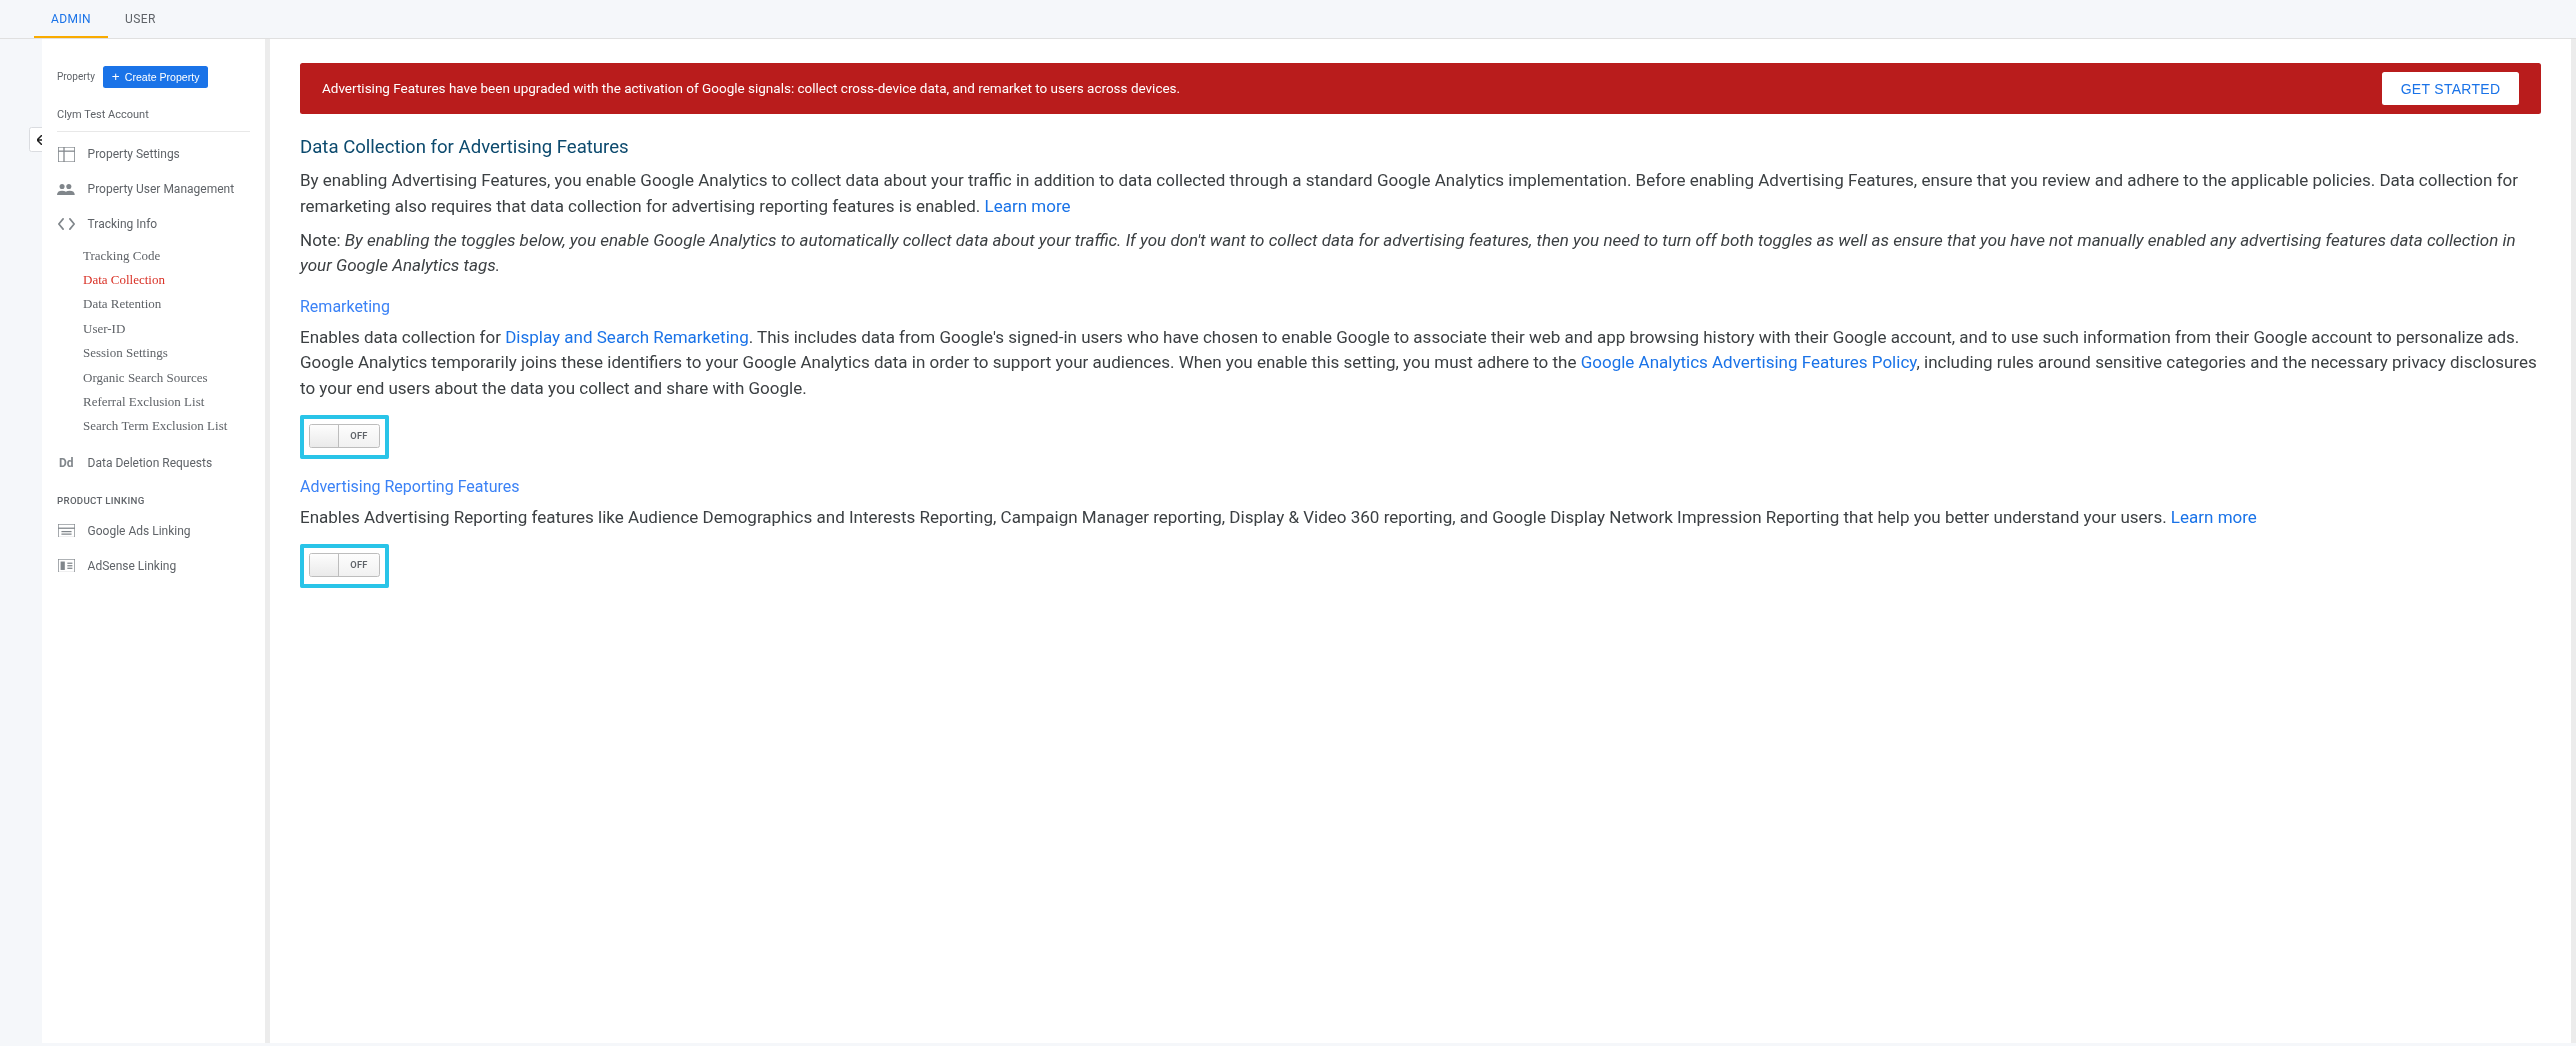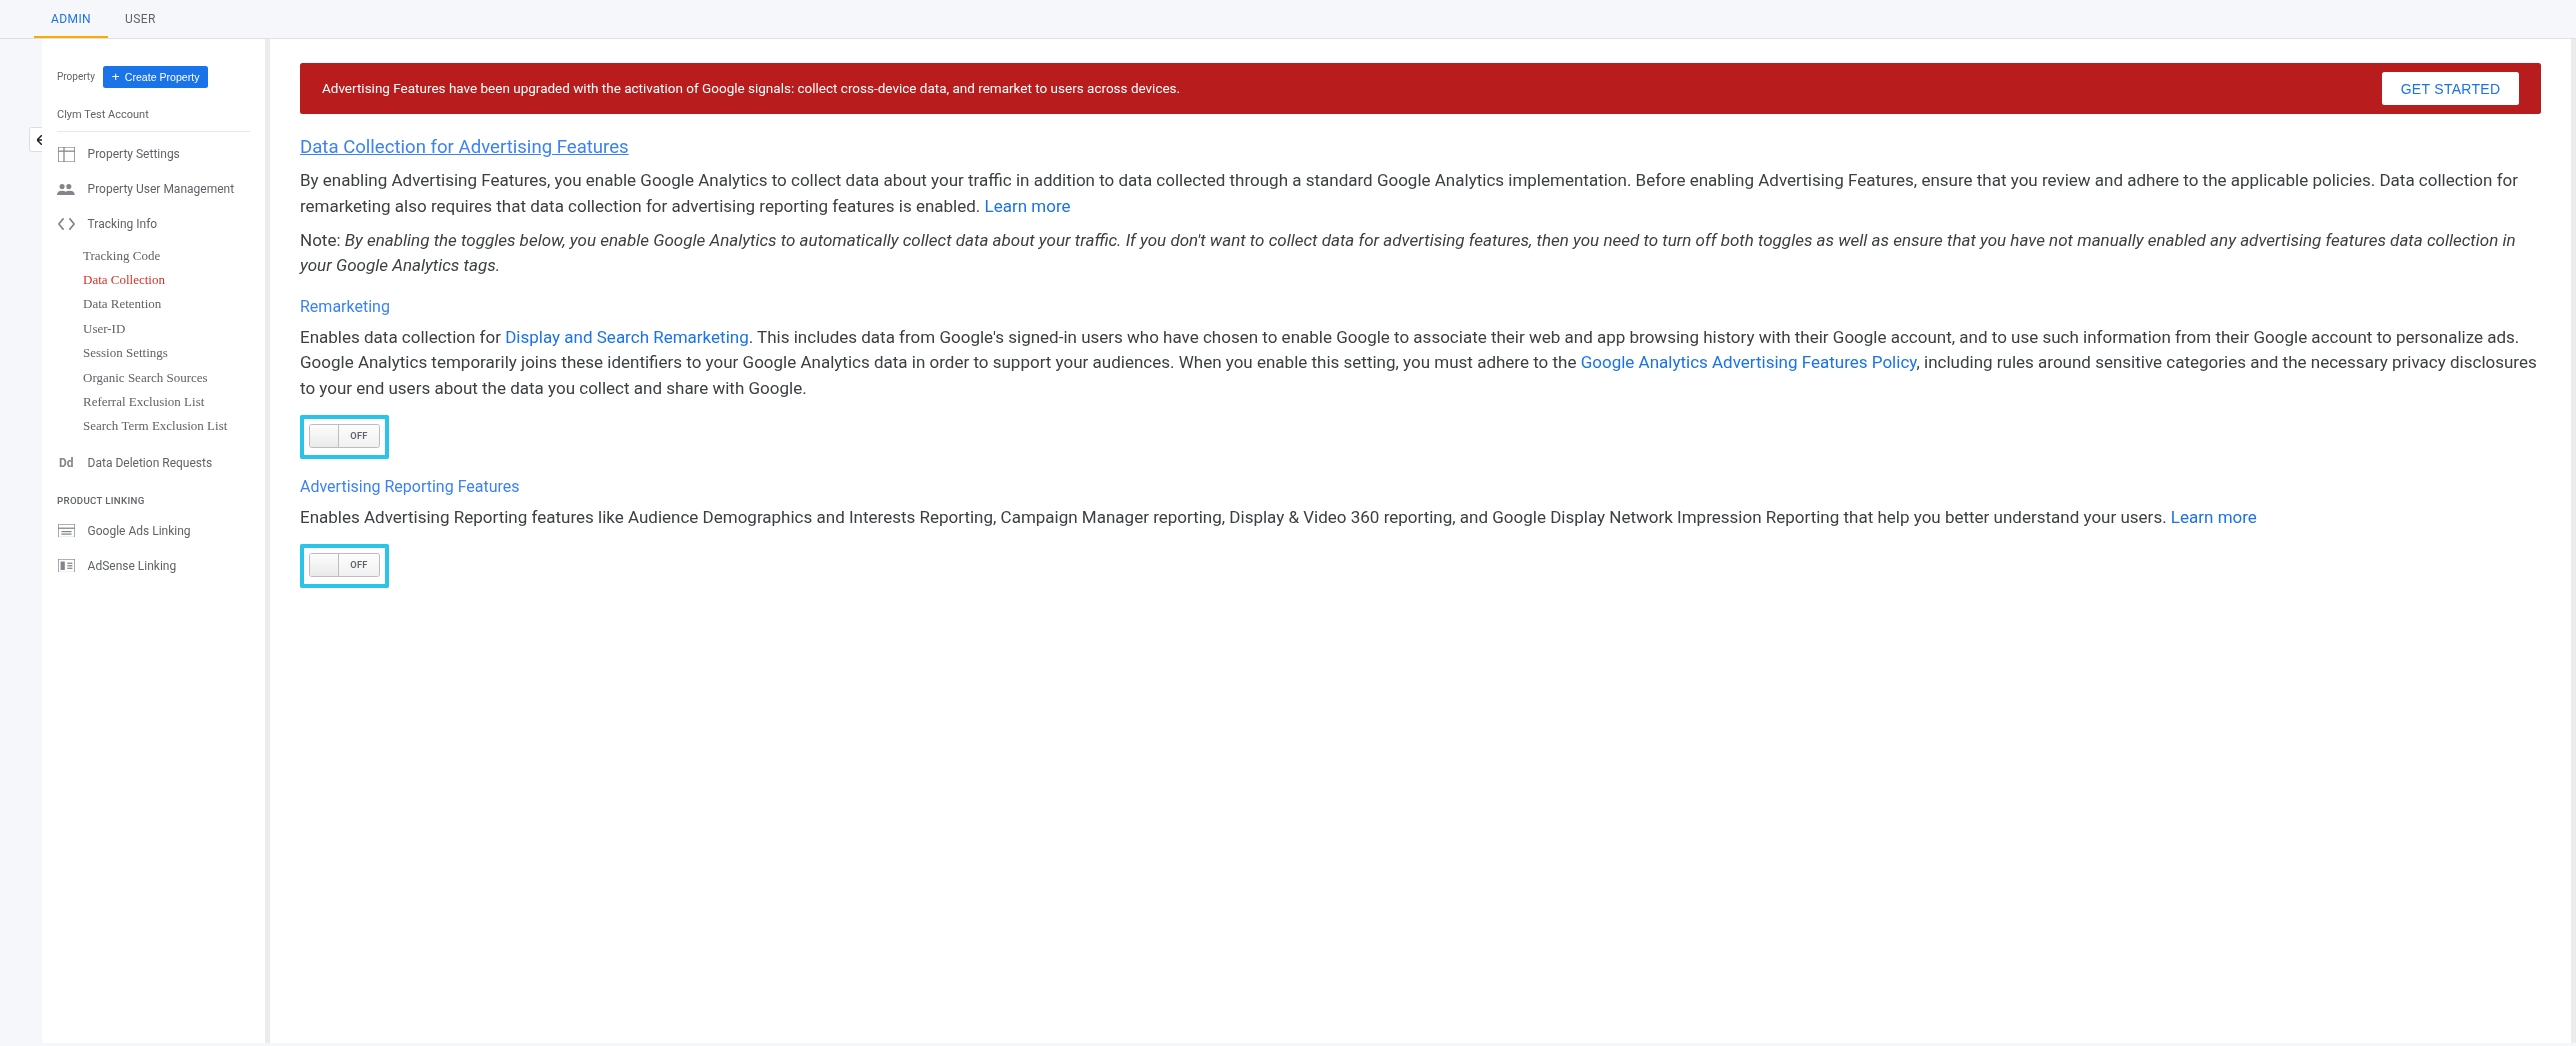--- a/index.html
+++ b/index.html
@@ -161,22 +161,21 @@
     padding: 8.5px 18.6px;
     font-size: 14px;
     font-weight: 500;
     letter-spacing: 0.3px;
     cursor: pointer;
   }
   h1.section-h1 {
     font-size: 18.6px;
     font-weight: 400;
     margin-bottom: 10px;
-    color: #3b82f6;
-    text-decoration: underline;
+    color: #0c4a6e;
   }
   h2.section-h2 {
     font-size: 16px;
     font-weight: 400;
     margin: 18.6px 0 8.5px;
     color: #3b82f6;
   }
   p.body {
     font-size: 17px;
     line-height: 1.5;

